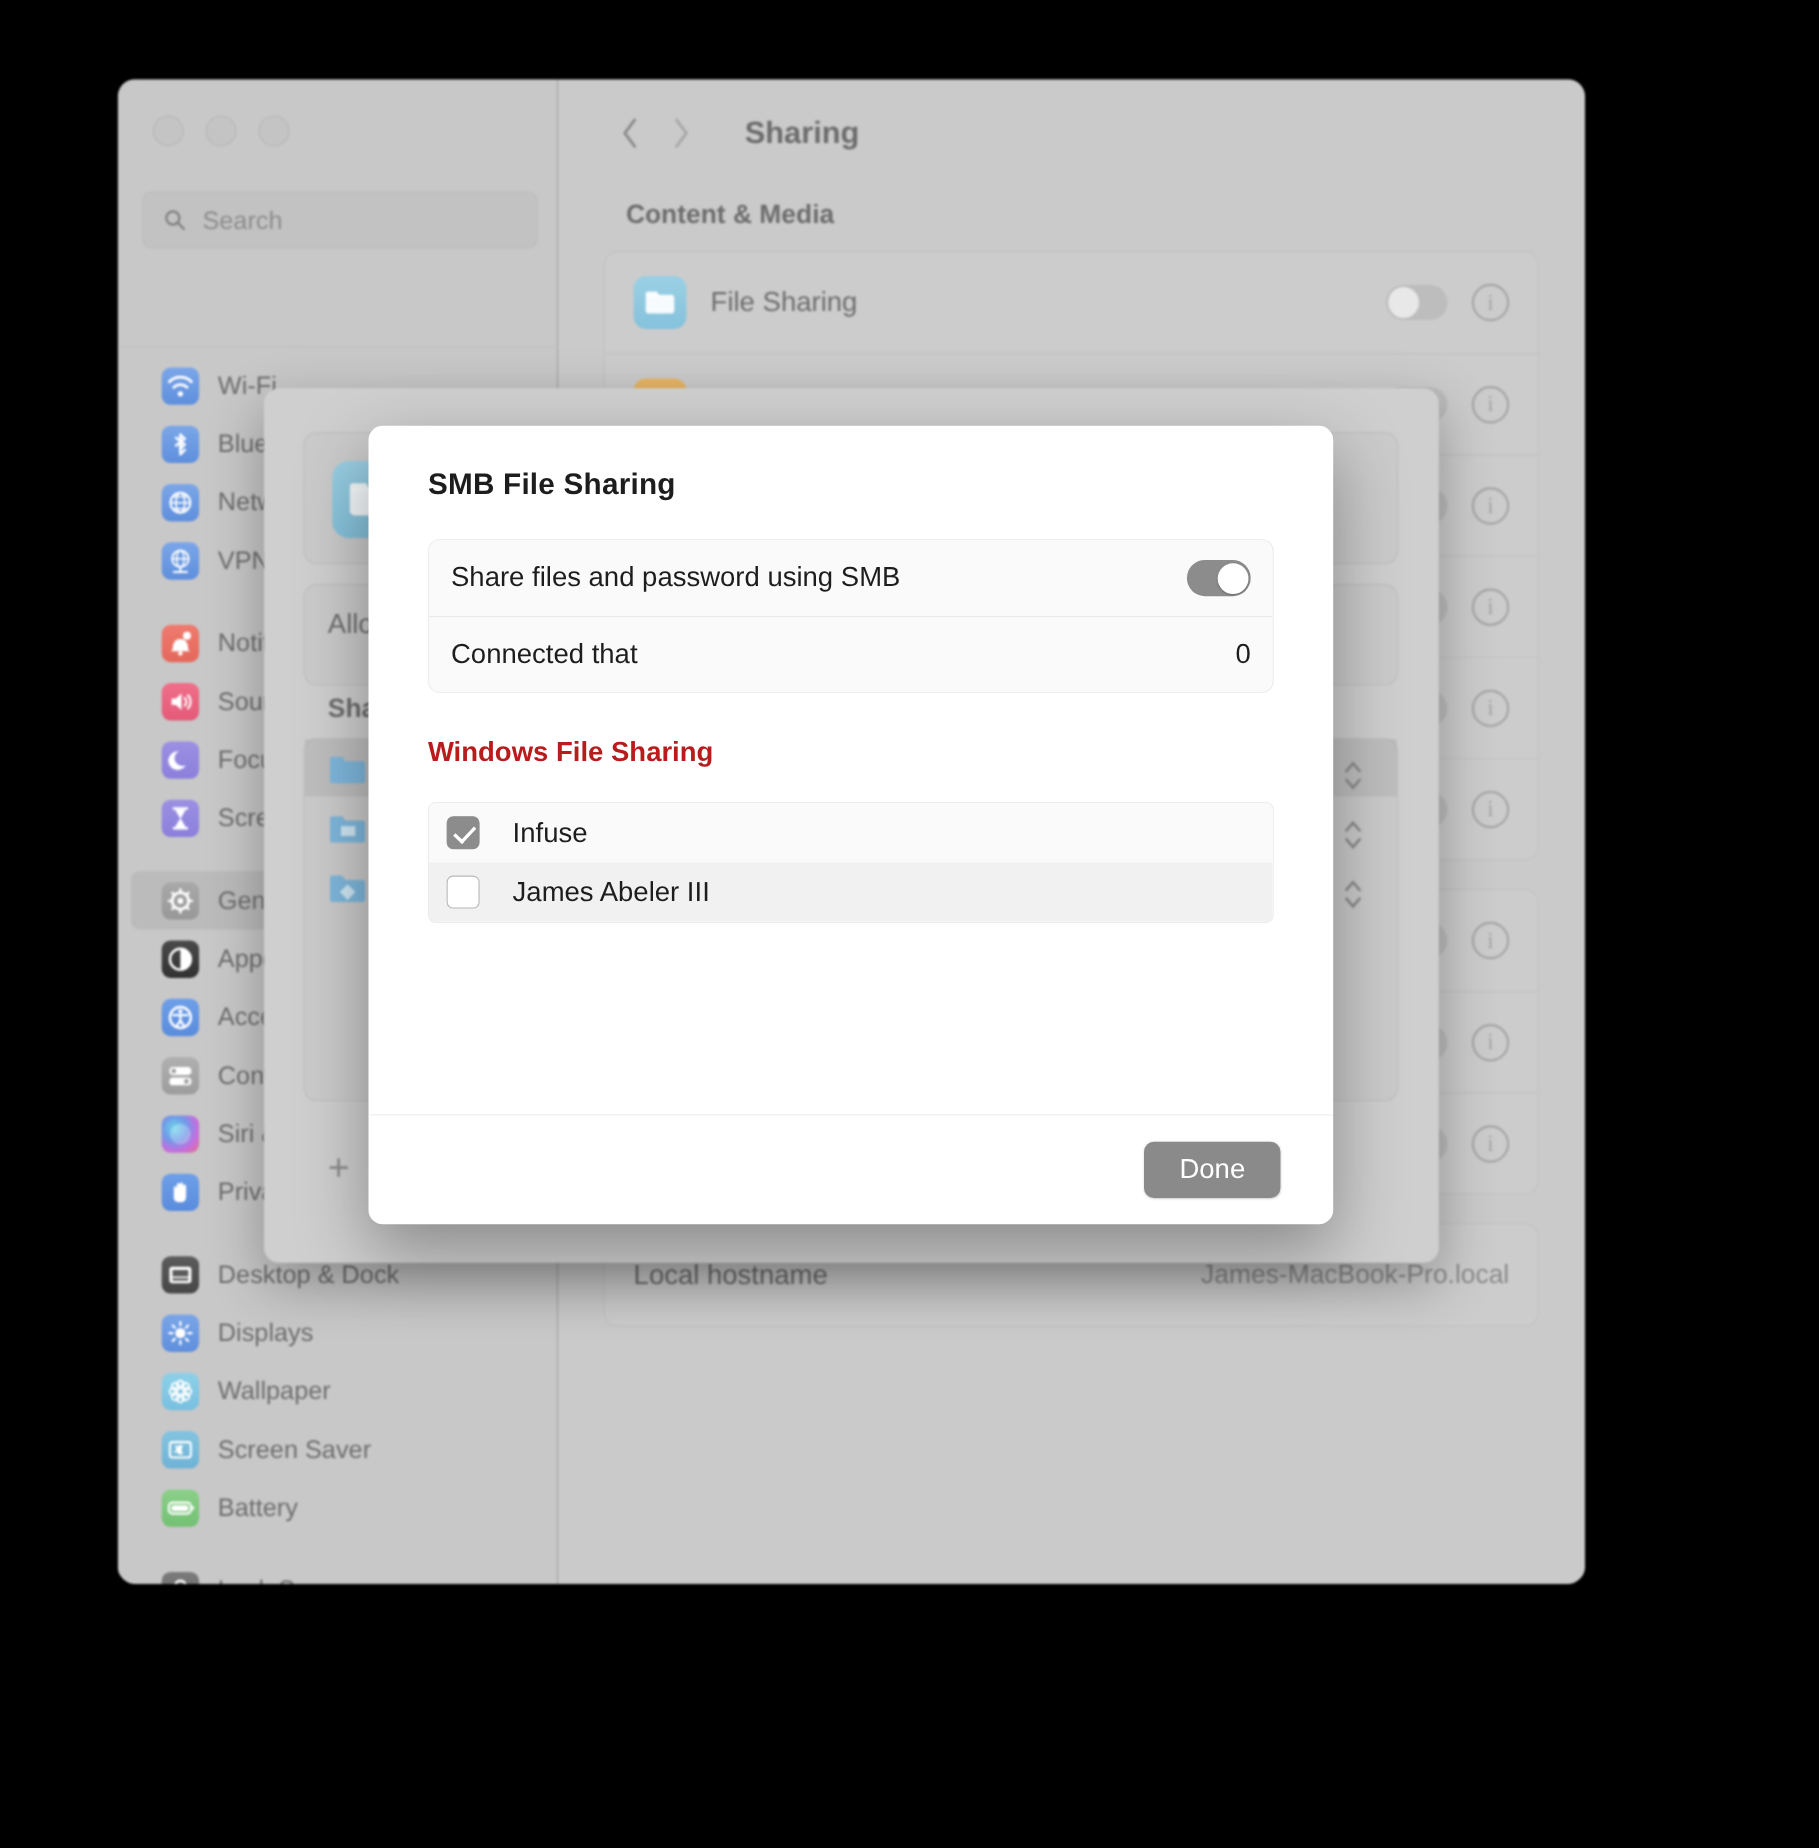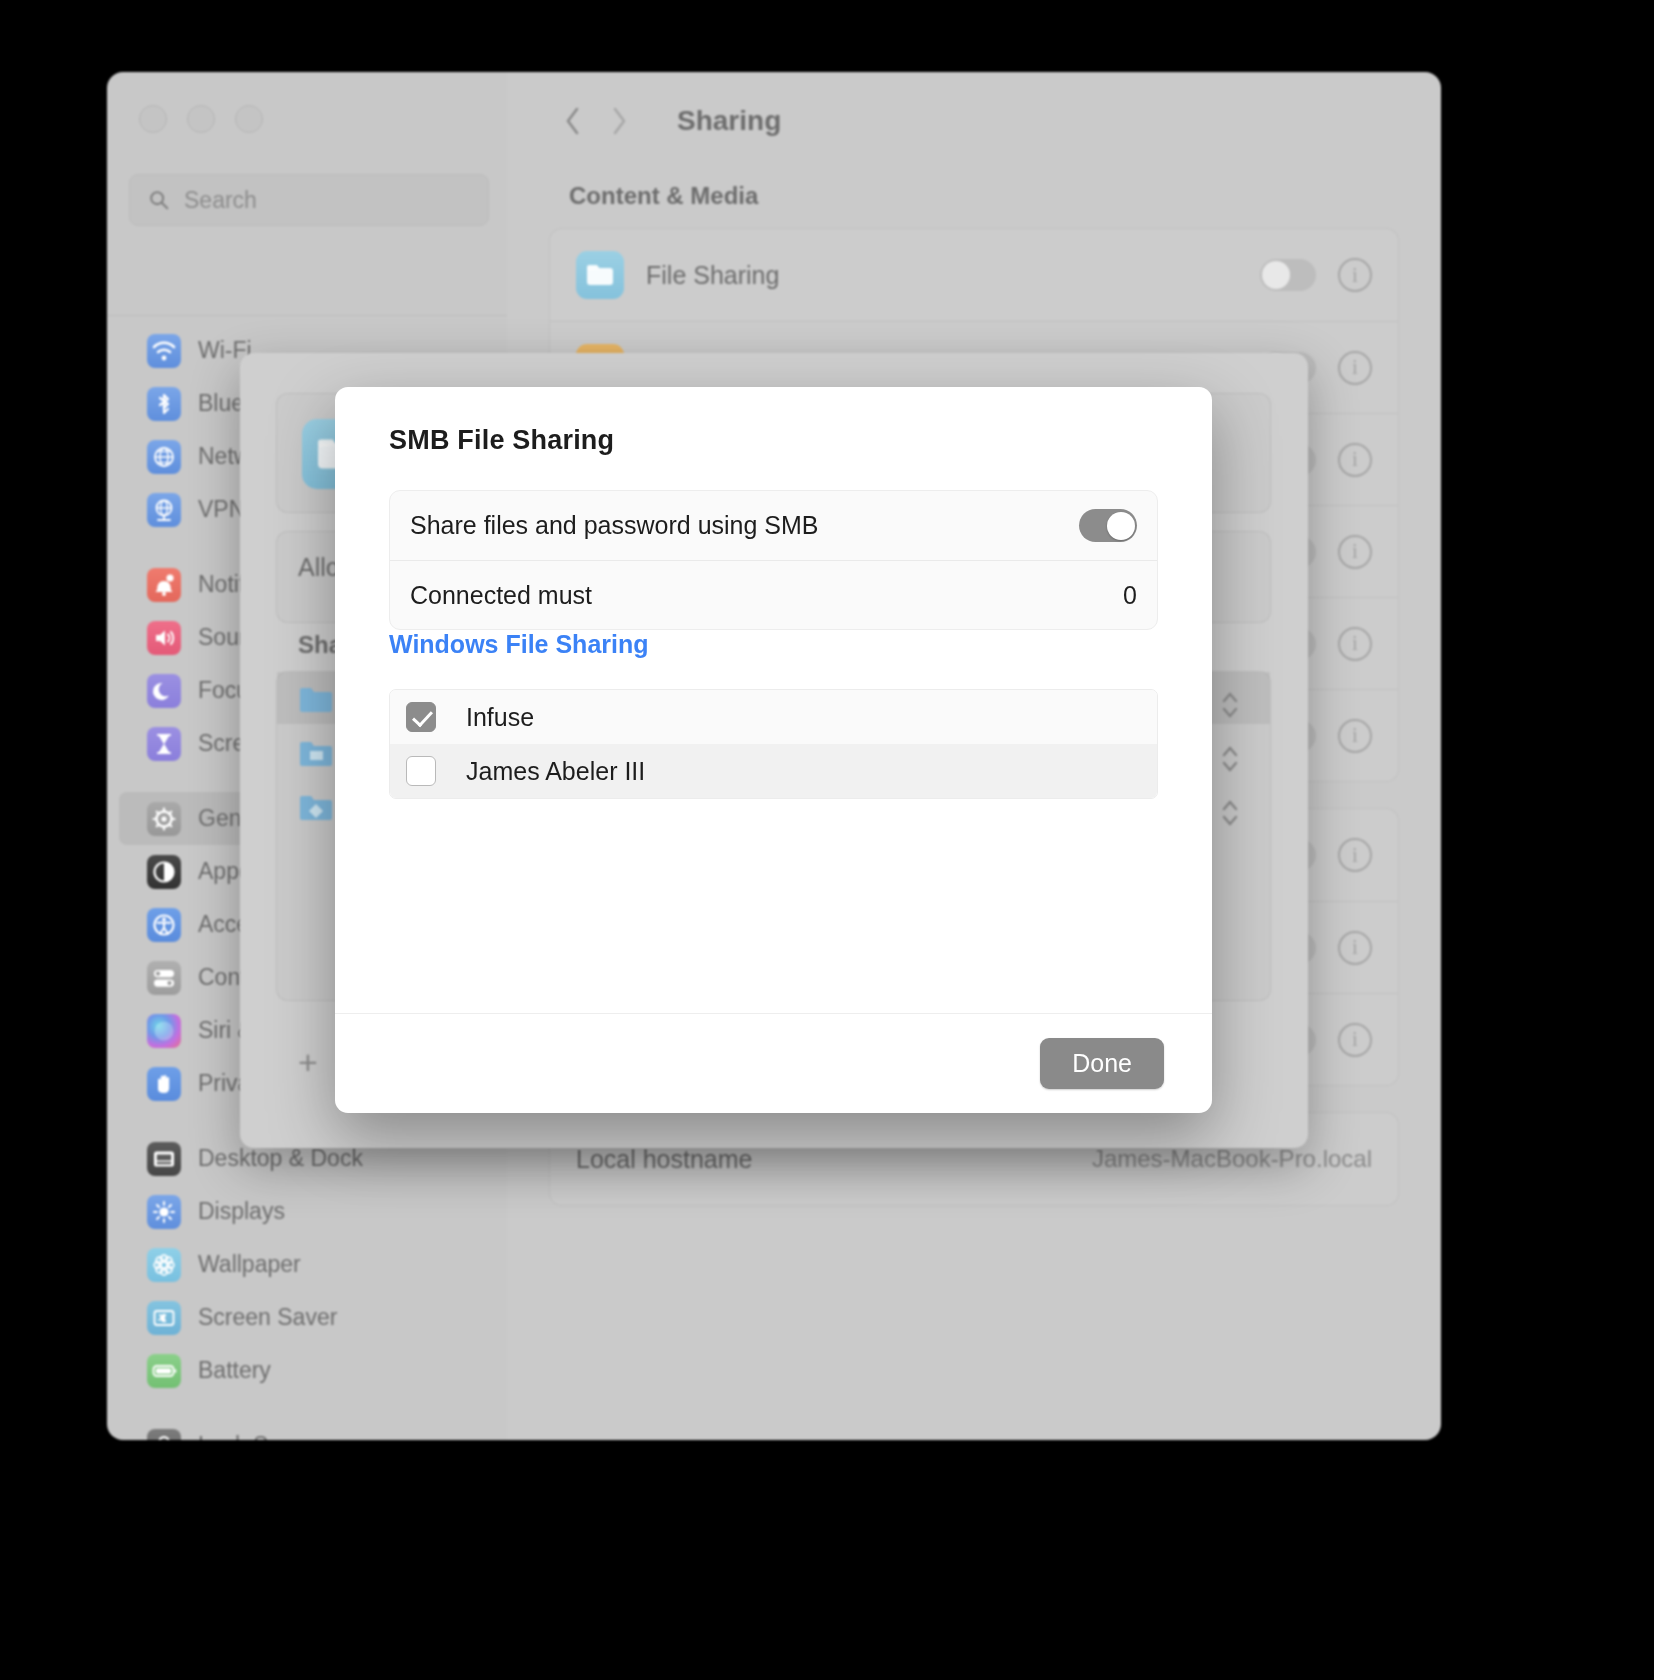--- a/index.html
+++ b/index.html
@@ -168,21 +168,21 @@
     border-radius: 11px;
     overflow: hidden;
   }
   .grp-row { display: flex; align-items: center; height: 69px; padding: 0 20px 0 20px; }
   .grp-row + .grp-row { border-top: 1px solid #eaeaea; }
   .grp-label { font-size: 25px; color: #1d1d1d; flex: 1; }
   .grp-value { font-size: 25px; color: #1d1d1d; }
   .toggle-on { width: 58px; height: 33px; border-radius: 17px; background: #8c8c8c; position: relative; flex: none; }
   .toggle-on .knob { position: absolute; top: 2.5px; right: 2.5px; width: 28px; height: 28px; border-radius: 50%; background: #fff; box-shadow: 0 1px 2px rgba(0,0,0,.25); }
 
-  .sub-title { font-size: 25px; font-weight: bold; color: #3b82f6; }
+  .sub-title { margin-top: 40px; font-size: 25px; font-weight: bold; color: #b91c1c; }
   .sub-desc { margin-top: 8px; font-size: 22.5px; line-height: 1.16; color: #6e6e6e; max-width: 770px; }
 
   .acct-table {
     margin-top: 30px;
     border: 1px solid #ececec;
     border-radius: 7px;
     overflow: hidden;
   }
   .acct-head {
     display: flex; align-items: center; height: 52px;
@@ -683,21 +683,21 @@
       <div class="sheet-title">SMB File Sharing</div>
 
       <div class="grp">
         <div class="grp-row">
           <span class="grp-label">Share files and password using SMB</span>
           <span class="toggle-on">
               <span class="knob"></span>
             </span>
         </div>
         <div class="grp-row">
-          <span class="grp-label">Connected must</span>
+          <span class="grp-label">Connected that</span>
           <span class="grp-value">0</span>
         </div>
       </div>
 
       <div class="sub-title">Windows File Sharing</div>
 
       <div class="acct-table">
         <div id="accounts-rows">
             <div class="acct-row odd">
               <span class="col-on">

